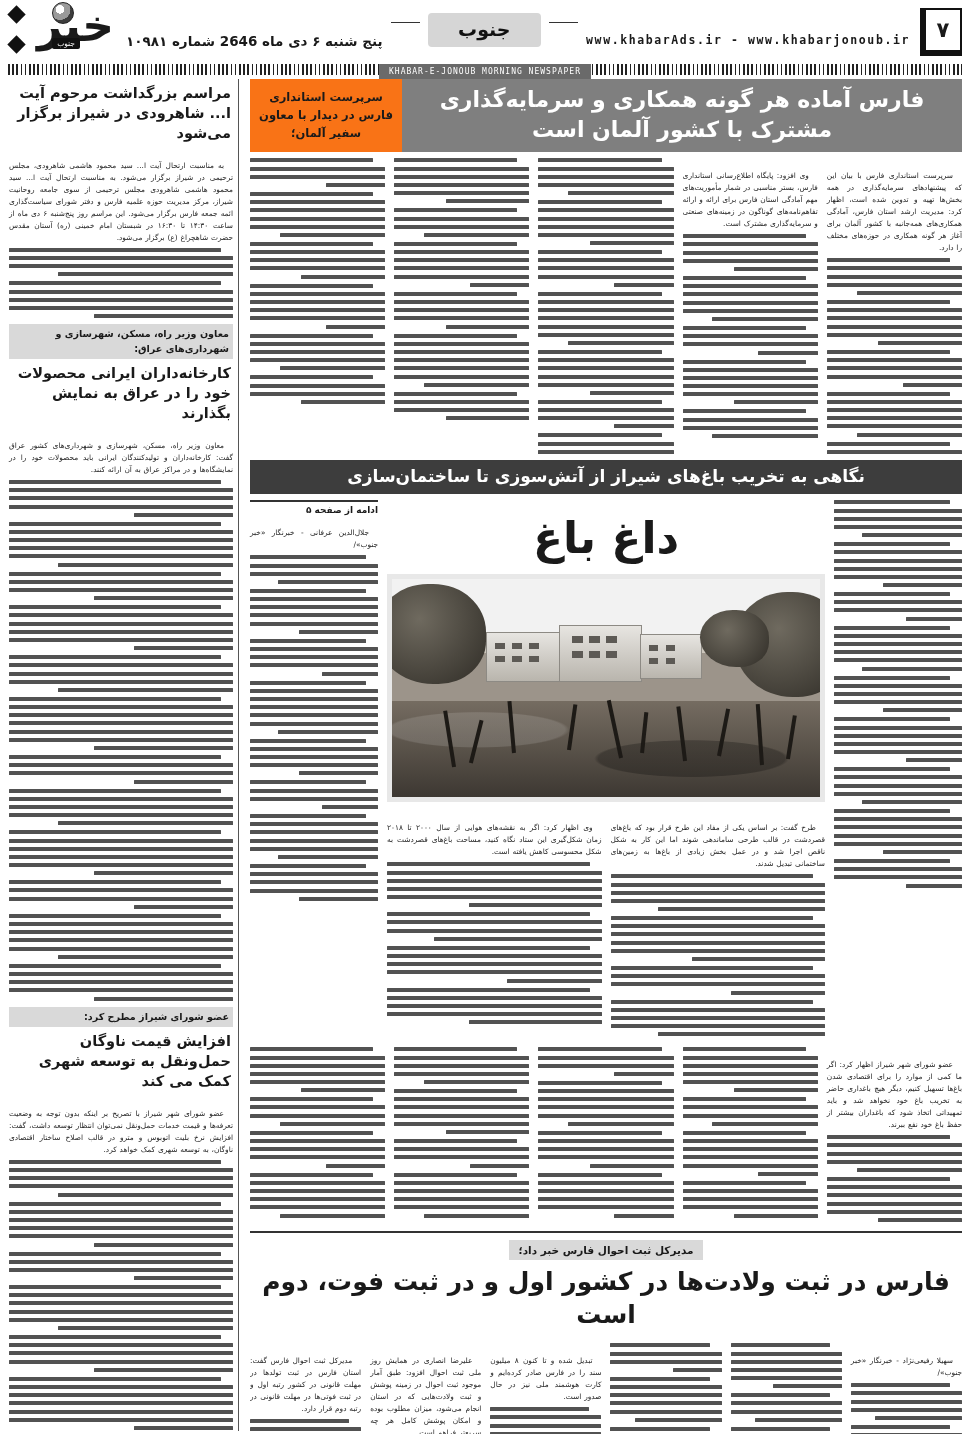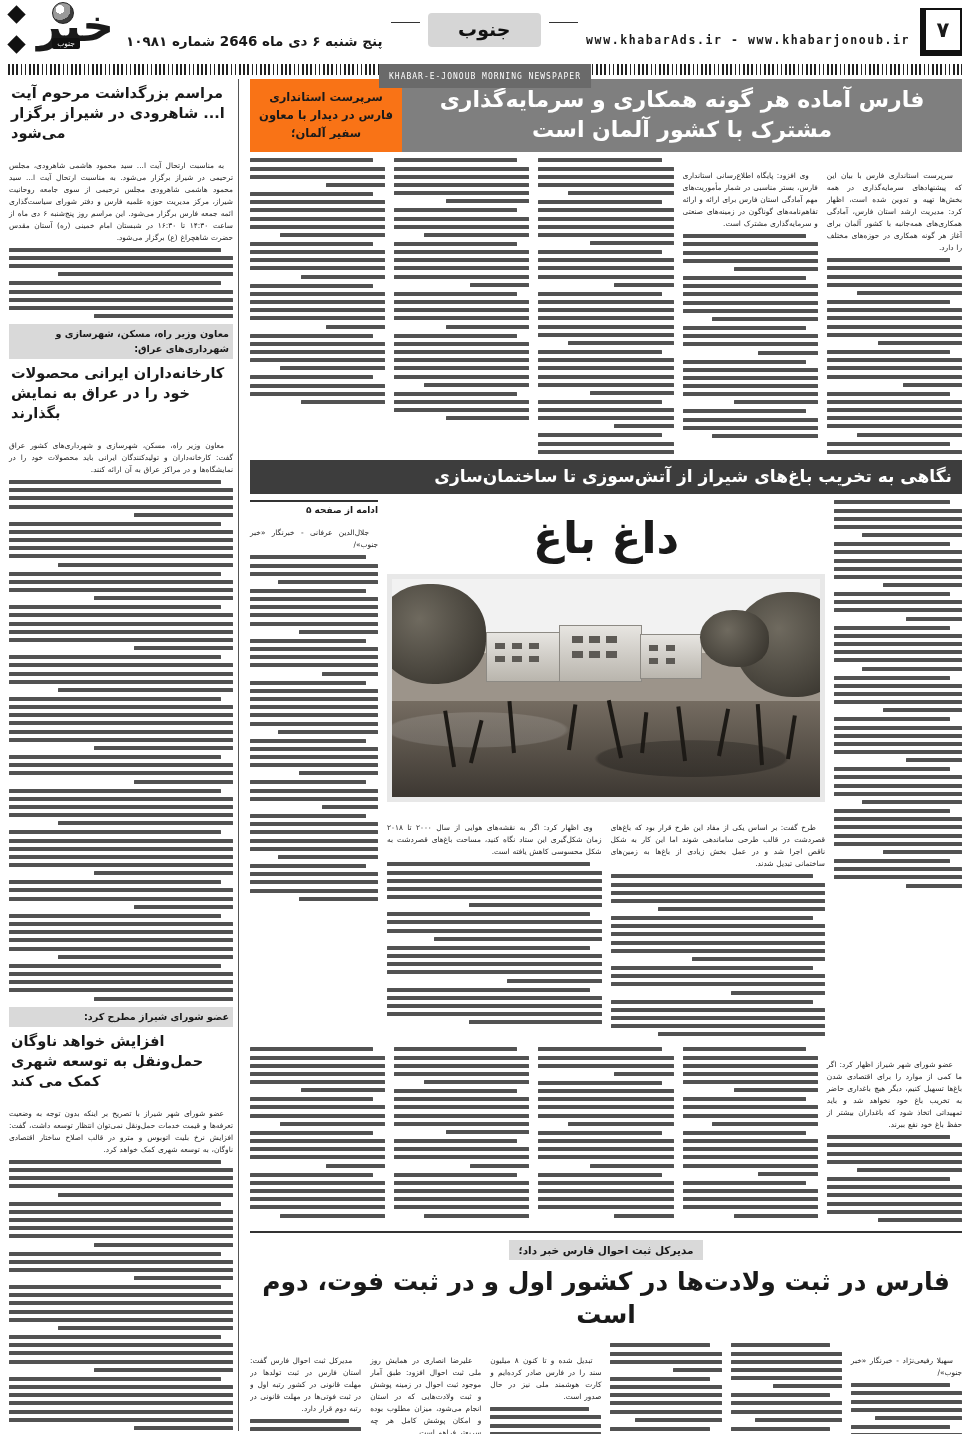--- a/index.html
+++ b/index.html
@@ -51,21 +51,21 @@
   }
   .logo-wrap .dia.d1{top:6px;}
   .logo-wrap .dia.d2{top:36px;}
 
   
   .ticker{
     height:11px;margin:2px 0 4px;position:relative;
     background:repeating-linear-gradient(90deg,#222 0 1.6px,#fff 1.6px 4.2px);
   }
   .ticker .plate{
-    position:absolute;left:50%;transform:translateX(-50%);top:0;height:24px;
+    position:absolute;left:50%;transform:translateX(-50%);top:0;height:15px;
     background:#6a6a6a;color:#fff;font-size:8px;letter-spacing:1px;
     font-family:"DejaVu Sans Mono","Liberation Mono",monospace;
     padding:0 10px;display:flex;align-items:center;direction:ltr;
   }
 
   
   .body-grid{display:flex;gap:0;height:1352px;}
   .col-right{width:718px;flex:0 0 auto;padding-left:6px;box-sizing:border-box;}
   .vdiv{width:1px;background:#555;flex:0 0 auto;margin:0 5px;}
   .col-left{width:224px;flex:0 0 auto;}
@@ -106,21 +106,21 @@
     word-spacing:.5px;
   }
   .ptext p{margin:12px 0 4px;text-indent:9px;}
 
   
   .sb-item{margin-bottom:6px;}
   .sb-kicker{
     background:#d9d9d9;font-size:9.6px;font-weight:bold;text-align:right;padding:3px 4px;line-height:1.5;
   }
   .sb-hl{
-    font-size:14.5px;font-weight:bold;text-align:left;line-height:1.38;padding:4px 2px 5px;
+    font-size:14.5px;font-weight:bold;text-align:right;line-height:1.38;padding:4px 2px 5px;
   }
 
   
   .feature-title{
     font-size:44px;font-weight:bold;text-align:center;letter-spacing:-1px;
     line-height:1;padding:16px 0 14px;
   }
   .photo{
     width:100%;height:228px;border:5px solid #e8e8e8;box-sizing:border-box;
     background:
@@ -425,21 +425,21 @@
                   <div class="ln ind"></div>
                   <div class="ln"></div>
                   <div class="ln"></div>
                   <div class="ln last"></div>
                 </div>
             </div>
           </div>
         </div>
       </div>
 
-      <div class="hl-dark" style="margin-top:2px;text-align:right;">نگاهی به تخریب باغ‌های شیراز از آتش‌سوزی تا ساختمان‌سازی</div>
+      <div class="hl-dark" style="margin-top:2px;">نگاهی به تخریب باغ‌های شیراز از آتش‌سوزی تا ساختمان‌سازی</div>
 
       <div style="display:flex;gap:9px;margin-top:6px;">
 
         <div style="width:128px;flex:0 0 auto;">
           <div class="txtblock">
             <div class="para">
                 <div class="ln ind"></div>
                 <div class="ln"></div>
                 <div class="ln"></div>
                 <div class="ln"></div>
@@ -1111,21 +1111,21 @@
               <div class="ln"></div>
               <div class="ln"></div>
               <div class="ln"></div>
               <div class="ln last"></div>
             </div>
         </div>
       </div>
 
       <div class="sb-item">
         <div class="sb-kicker">عضو شورای شیراز مطرح کرد:</div>
-        <div class="sb-hl">افزایش خواهد ناوگان حمل‌ونقل به توسعه شهری کمک می کند</div>
+        <div class="sb-hl">افزایش قیمت ناوگان حمل‌ونقل به توسعه شهری کمک می کند</div>
         <div class="ptext">
           <p>عضو شورای شهر شیراز با تصریح بر اینکه بدون توجه به وضعیت تعرفه‌ها و قیمت خدمات حمل‌ونقل نمی‌توان انتظار توسعه داشت، گفت: افزایش نرخ بلیت اتوبوس و مترو در قالب اصلاح ساختار اقتصادی ناوگان، به توسعه شهری کمک خواهد کرد.</p>
         </div>
         <div class="txtblock">
           <div class="para">
               <div class="ln ind"></div>
               <div class="ln"></div>
               <div class="ln"></div>
               <div class="ln"></div>
               <div class="ln last3"></div>

